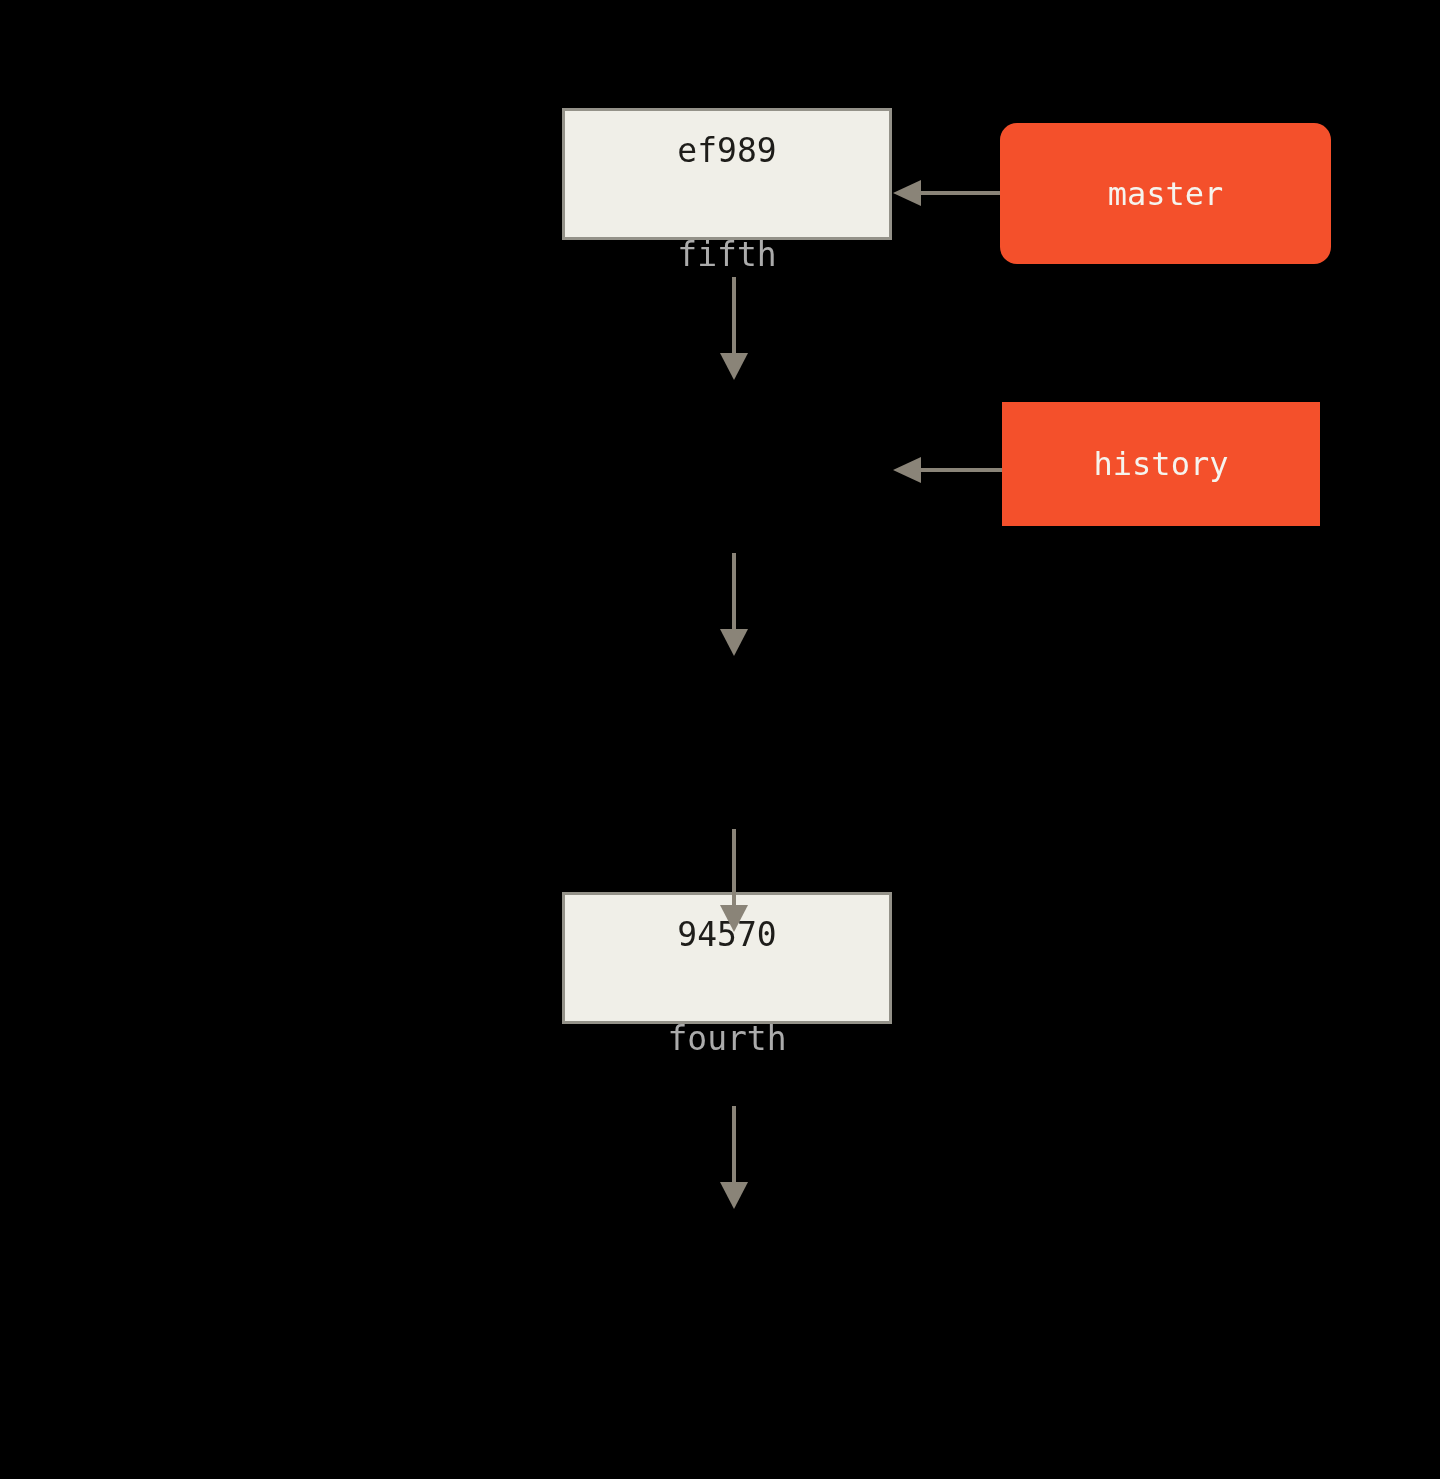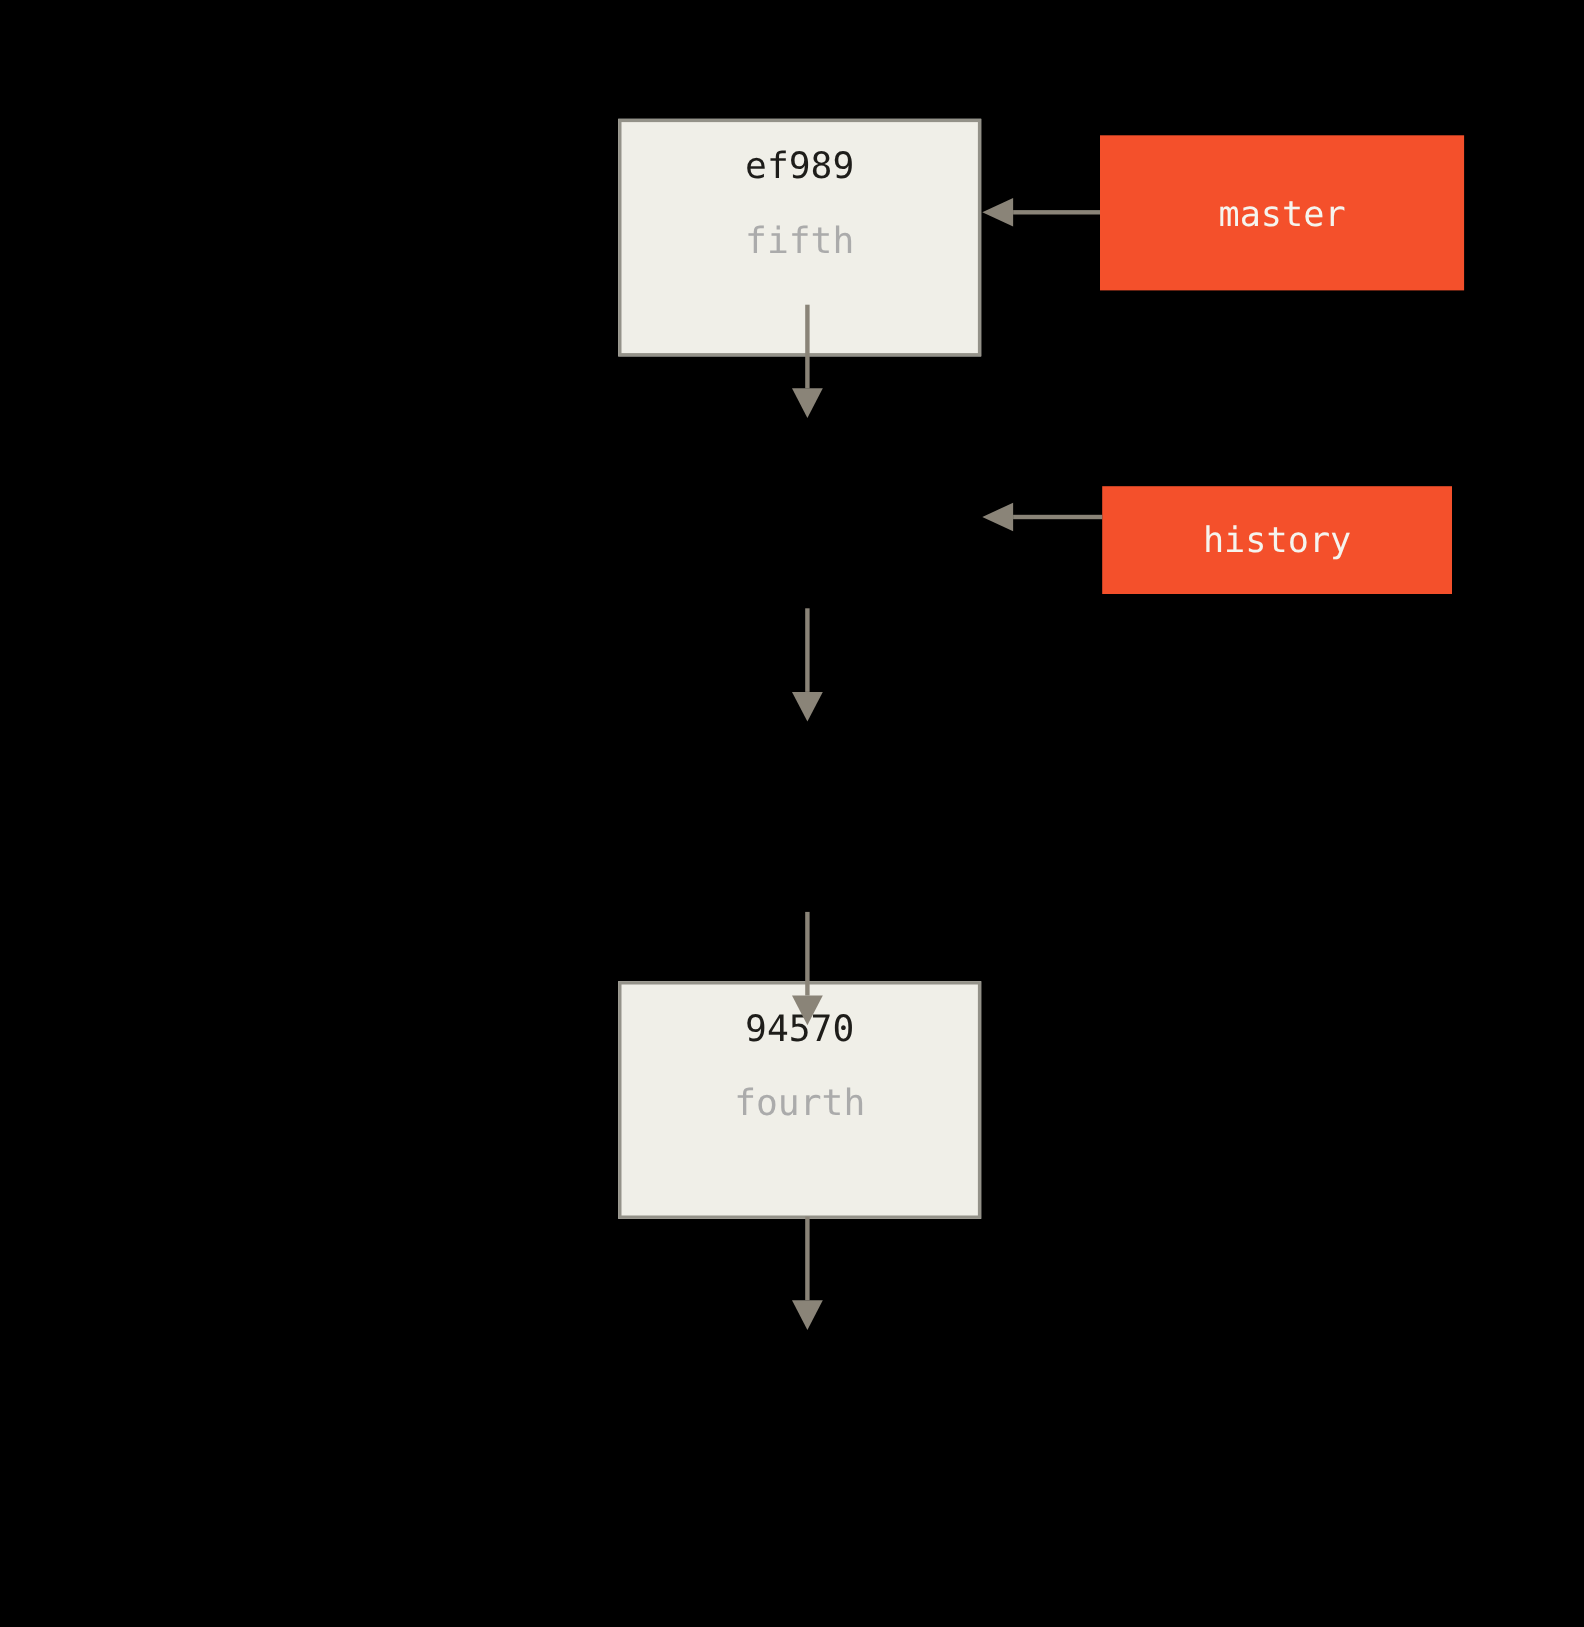--- a/index.html
+++ b/index.html
@@ -20,27 +20,28 @@
     position:relative;
     overflow:hidden;
   }
   .stage{position:absolute;inset:0;}
 
   
   .commit{
     position:absolute;
     left:562px;
     width:330px;
-    height:216px;
+    height:132px;
     background:var(--commit-box-bg);
     border:3px solid var(--commit-box-border);
     display:flex;
     flex-direction:column;
     align-items:center;
     padding-top:20px;
+    gap:36px;
   }
   .cid{
     font-size:33px;
     line-height:40px;
     color:var(--commit-id-text);
   }
   .cmsg{
     font-size:33px;
     line-height:40px;
     margin-top:28px;
@@ -52,22 +53,22 @@
     position:absolute;
     background:var(--branch-label-bg);
     display:flex;
     align-items:center;
     justify-content:center;
   }
   .branch span{
     font-size:32px;
     color:var(--branch-label-text);
   }
-  .branch-master{left:1000px;top:123px;width:331px;height:141px;}
-  .branch-history{left:1002px;top:402px;width:318px;height:98px;margin-top:40px;}
+  .branch-master{left:1000px;top:123px;width:331px;height:141px;border-radius:17px;}
+  .branch-history{left:1002px;top:402px;width:318px;height:124px;}
 
   
   .vline{
     position:absolute;
     left:732px;
     width:4px;
     height:76px;
     background:var(--arrow);
   }
   .vhead{

